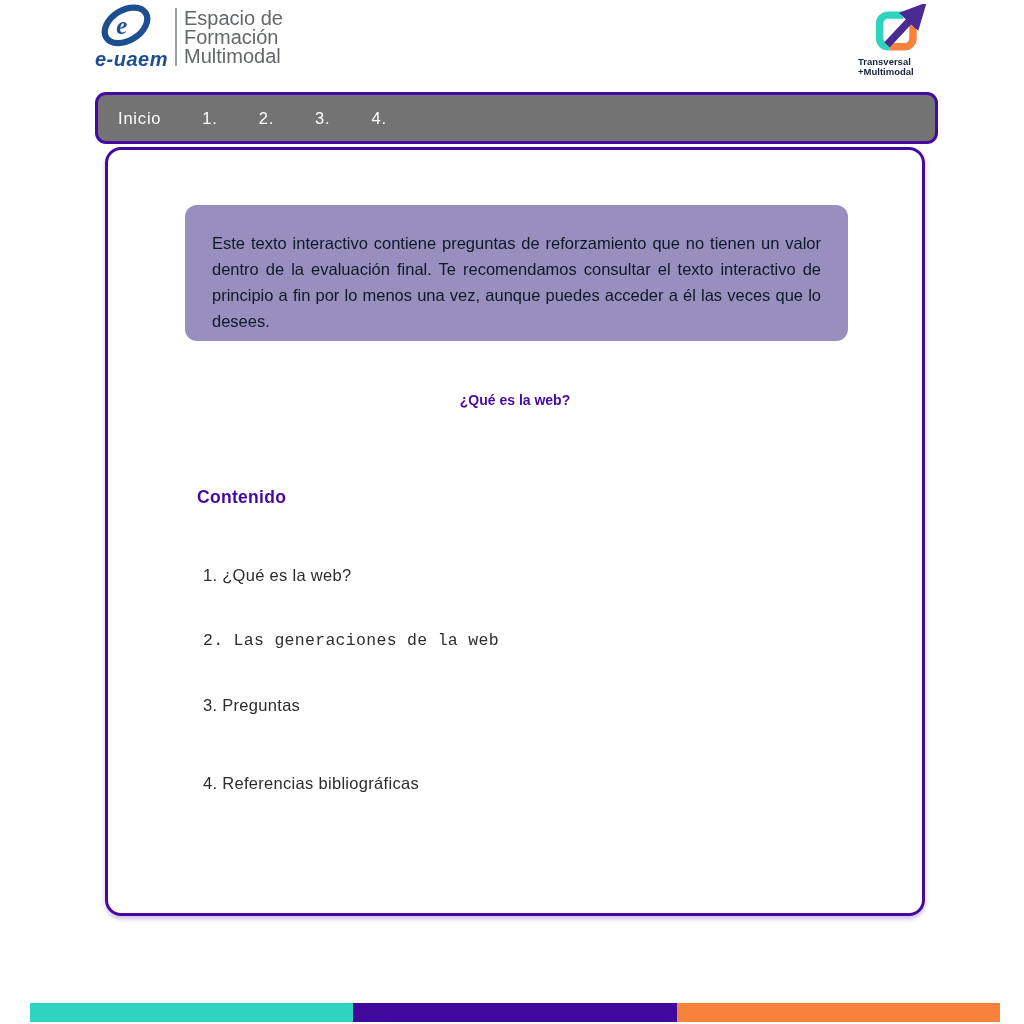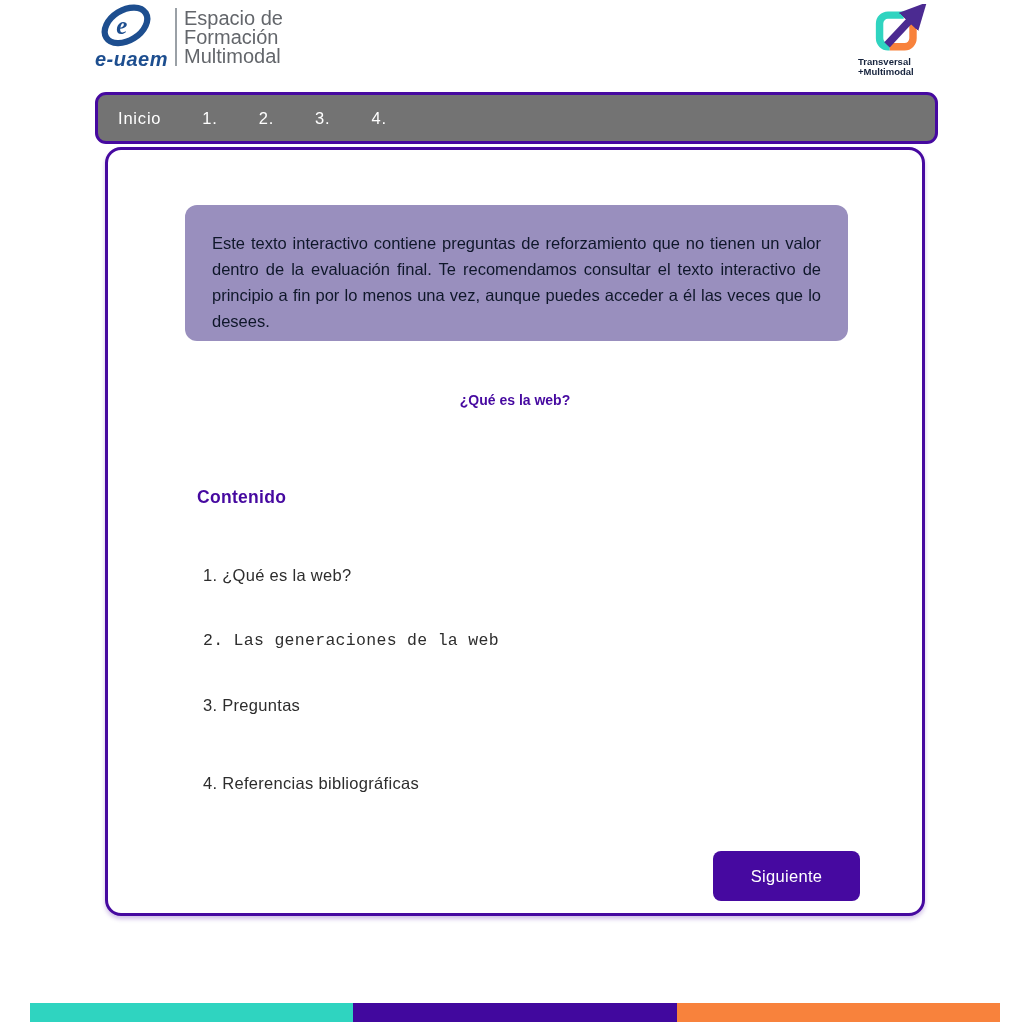--- a/index.html
+++ b/index.html
@@ -108,21 +108,20 @@
 
     <div class="contents-heading">Contenido</div>
 
     <div>
       <div class="toc-item toc-0">1. ¿Qué es la web?</div>
       <div class="toc-item toc-1">2. Las generaciones de la web</div>
       <div class="toc-item toc-2">3. Preguntas</div>
       <div class="toc-item toc-3">4. Referencias bibliográficas</div>
     </div>
 
-    <button class="next-btn">Siguiente</button>
   </div>
 
   <div class="stripe">
     <div class="seg-teal"></div>
     <div class="seg-purple"></div>
     <div class="seg-orange"></div>
   </div>
 
 </div>
 

